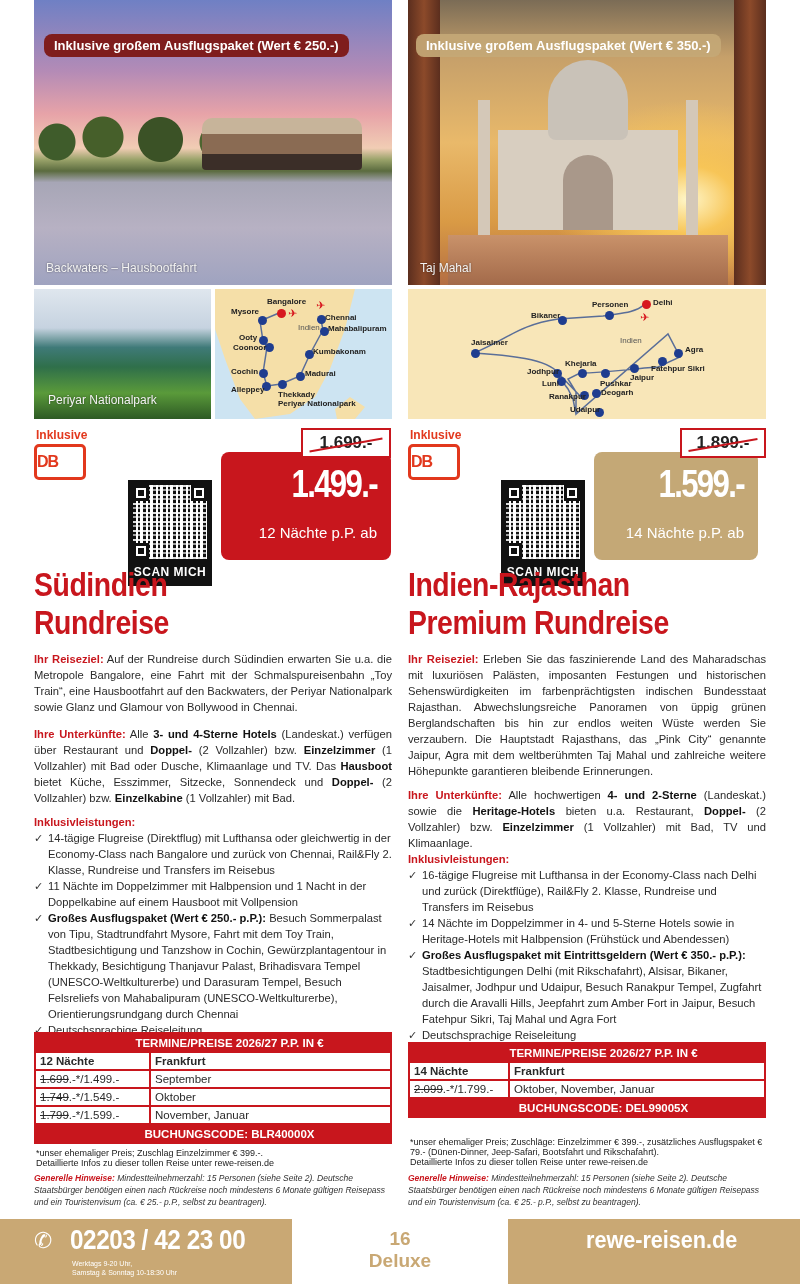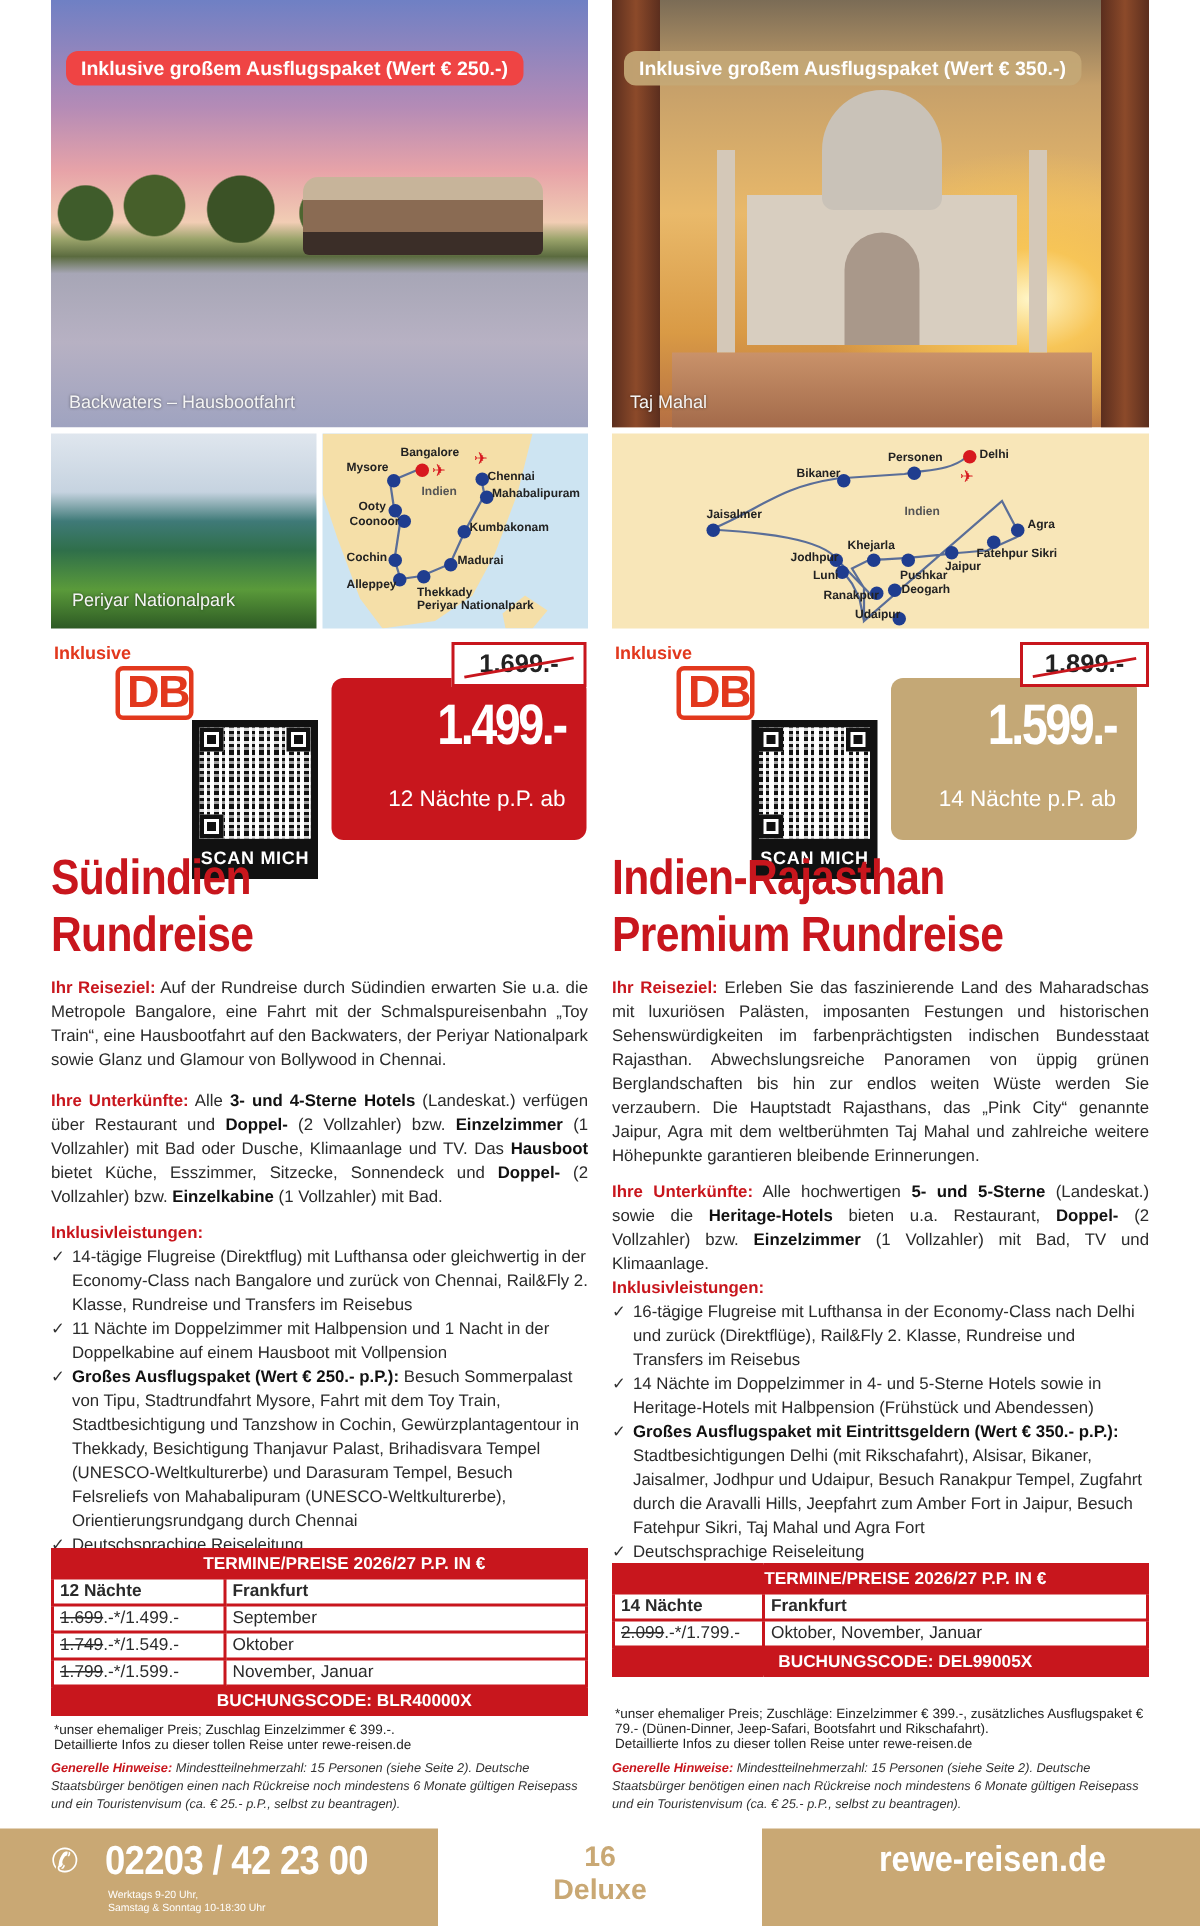--- a/index.html
+++ b/index.html
@@ -19,40 +19,40 @@
   .boat { position: absolute; left: 168px; top: 118px; width: 160px; height: 52px; background: linear-gradient(180deg, #c7b49a 0 30%, #8a6b53 30% 70%, #3b2e28 70%); border-radius: 10px 10px 4px 4px; }
   .taj { position: absolute; left: 70px; top: 60px; width: 220px; height: 185px; }
   .taj .dome { position: absolute; left: 70px; top: 0; width: 80px; height: 80px; border-radius: 50% 50% 10% 10%; background: #c9c2b8; }
   .taj .body { position: absolute; left: 20px; top: 70px; width: 180px; height: 100px; background: #d8cec0; }
   .taj .arch { position: absolute; left: 85px; top: 95px; width: 50px; height: 75px; border-radius: 25px 25px 0 0; background: #a9988a; }
   .taj .min { position: absolute; top: 40px; width: 12px; height: 135px; background: #d4c8b8; }
   .door { position: absolute; top: 0; width: 32px; height: 285px; background: linear-gradient(90deg, #5b2e1e, #8c4a2a, #5b2e1e); }
   .pool { position: absolute; left: 40px; top: 235px; width: 280px; height: 50px; background: linear-gradient(180deg, #c9926a, #a36a4a); }
 
   .badge { position: absolute; top: 34px; left: 10px; padding: 4px 10px; border-radius: 8px; font-weight: bold; font-size: 13px; color: #fff; white-space: nowrap; }
-  .badge.red { background: #ef4444; }
+  .badge.red { background: #7f1d1d; }
   .badge.gold { background: rgba(196,168,118,0.92); left: 8px; }
   .caption { position: absolute; left: 12px; bottom: 10px; color: #f4f4f4; font-size: 12px; text-shadow: 0 0 2px rgba(0,0,0,0.5); }
 
   
   .row2 { position: absolute; top: 289px; left: 0; width: 358px; height: 130px; }
   .periyar { position: absolute; left: 0; top: 0; width: 177px; height: 130px; background: linear-gradient(180deg, #dfe6ee 0%, #c6d3e0 30%, #3f7a78 45%, #2f6f4a 60%, #5a9a3a 80%, #2d5a24 100%); }
   .periyar .caption { bottom: 12px; left: 14px; }
   .map-south { position: absolute; left: 181px; top: 0; width: 177px; height: 130px; background: #cde4f2; overflow: hidden; }
   .map-north { position: absolute; left: 0; top: 0; width: 358px; height: 130px; background: #f8e6b8; overflow: hidden; }
   .map-label { position: absolute; font-size: 8px; font-weight: bold; color: #222; white-space: nowrap; }
-  .map-label.thin { font-weight: bold; color: #555; }
+  .map-label.thin { font-weight: normal; color: #555; margin-left: 17px; }
   .dot { position: absolute; width: 9px; height: 9px; border-radius: 50%; background: #1f3d8f; }
   .dot.red { background: #d7181f; }
   .plane { position: absolute; font-size: 11px; color: #d7181f; }
 
   
   .price-area { position: absolute; top: 426px; left: 0; width: 358px; height: 135px; }
   .db-label { position: absolute; left: 2px; top: 2px; font-size: 12px; font-weight: bold; color: #e2381d; }
-  .db-logo { position: absolute; left: 0; top: 18px; width: 52px; height: 36px; border: 3px solid #e2381d; border-radius: 5px; color: #e2381d; font-weight: bold; font-size: 30px; text-align: right; line-height: 30px; letter-spacing: -1px; margin-left: 43px; }
+  .db-logo { position: absolute; left: 0; top: 18px; width: 52px; height: 36px; border: 3px solid #e2381d; border-radius: 5px; color: #e2381d; font-weight: bold; font-size: 16px; text-align: left; line-height: 30px; letter-spacing: -1px; }
   .qr { position: absolute; top: 28px; width: 84px; height: 106px; background: #111; padding: 5px; margin-top: 26px; }
   .qr .code { width: 74px; height: 74px; background:
       repeating-linear-gradient(90deg, #111 0 3px, #fff 3px 5px, #111 5px 7px, #fff 7px 10px),
       #fff; position: relative; }
   .qr .code::before { content: ""; position: absolute; inset: 0; background: repeating-linear-gradient(0deg, rgba(255,255,255,0.85) 0 2px, transparent 2px 5px, rgba(255,255,255,0.6) 5px 7px, transparent 7px 9px); }
   .qr .finder { position: absolute; width: 16px; height: 16px; border: 3px solid #111; background: #fff; z-index: 2; }
   .qr .finder::after { content: ""; position: absolute; left: 2px; top: 2px; width: 6px; height: 6px; background: #111; }
   .qr .scan { color: #fff; font-weight: bold; font-size: 12px; text-align: center; margin-top: 6px; letter-spacing: 0.5px; }
   .price-box { position: absolute; top: 26px; height: 108px; border-radius: 8px; color: #fff; text-align: right; padding: 12px 14px 0 0; }
   .price-box.red { background: #c8161d; left: 187px; width: 170px; }
@@ -318,21 +318,21 @@
   </div>
 
   <div class="text" style="top:651px">
     <span class="label-red">Ihr Reiseziel:</span>
     <span>Erleben Sie das faszinierende Land des Maharadschas mit luxuriösen Palästen, imposanten Festungen und historischen Sehenswürdigkeiten im farbenprächtigsten indischen Bundesstaat Rajasthan. Abwechslungsreiche Panoramen von üppig grünen Berglandschaften bis hin zur endlos weiten Wüste werden Sie verzaubern. Die Hauptstadt Rajasthans, das „Pink City“ genannte Jaipur, Agra mit dem weltberühmten Taj Mahal und zahlreiche weitere Höhepunkte garantieren bleibende Erinnerungen.</span>
   </div>
 
   <div class="text" style="top:787px">
     <span class="label-red">Ihre Unterkünfte:</span>
     <span>Alle hochwertigen</span>
-    <b>5- und 5-Sterne</b>
+    <b>4- und 2-Sterne</b>
     <span>(Landeskat.) sowie die</span>
     <b>Heritage-Hotels</b>
     <span>bieten u.a. Restaurant,</span>
     <b>Doppel-</b>
     <span>(2 Vollzahler) bzw.</span>
     <b>Einzelzimmer</b>
     <span>(1 Vollzahler) mit Bad, TV und Klimaanlage.</span>
   </div>
 
   <div class="text" style="top:851px">

